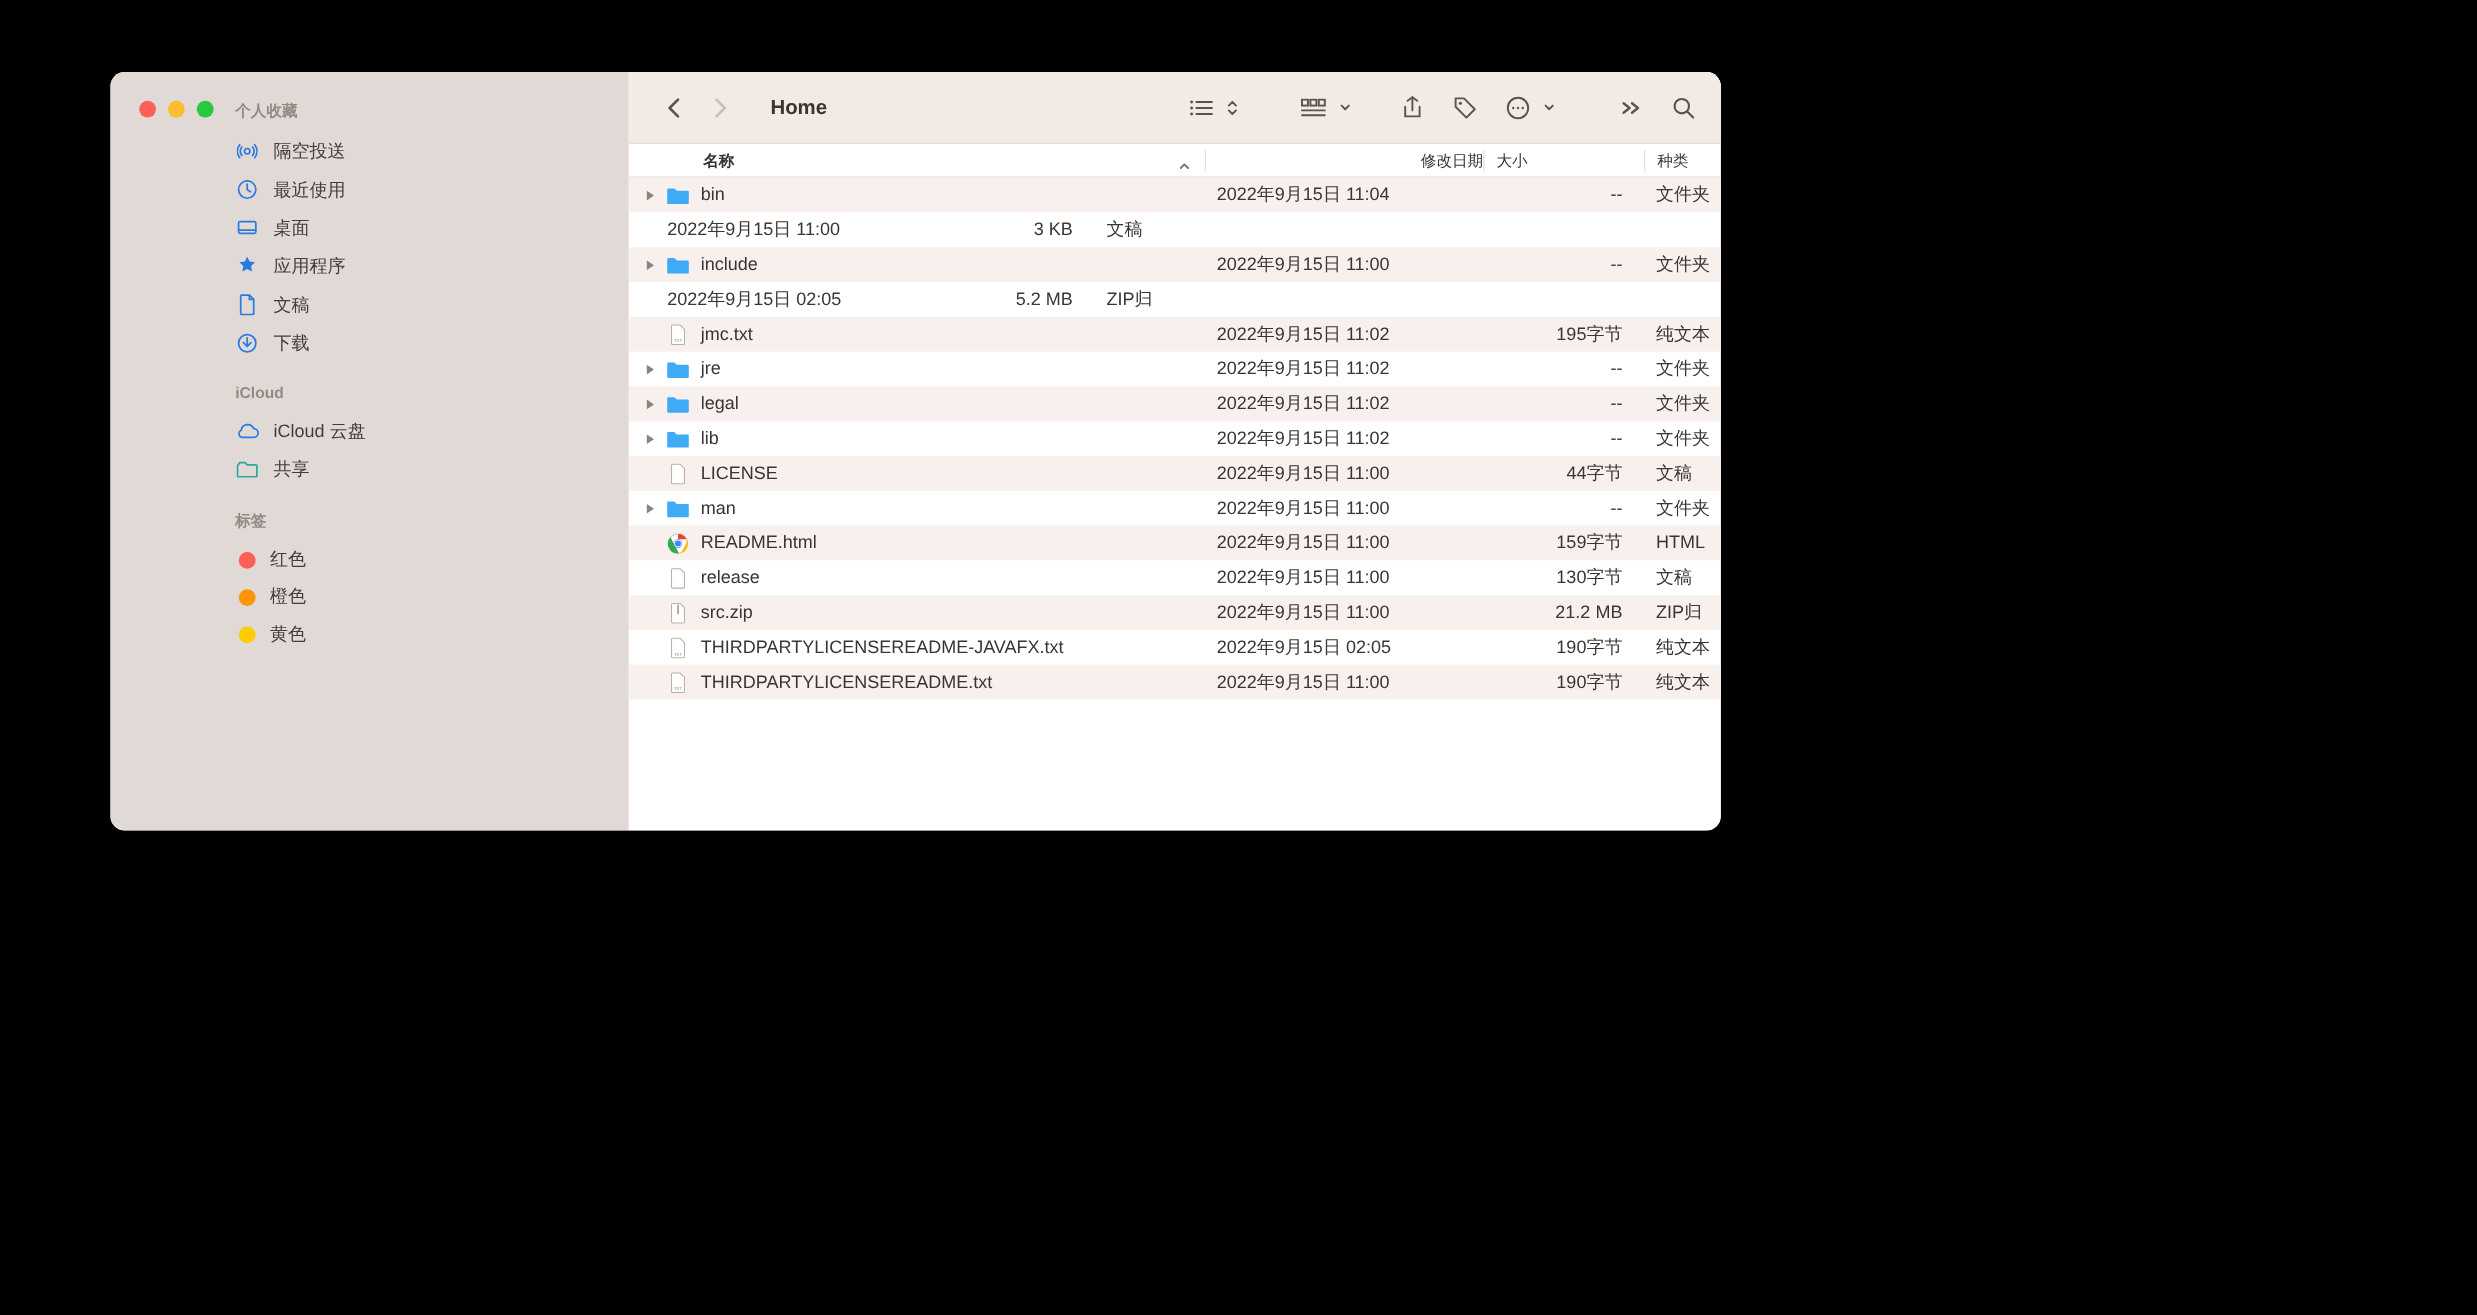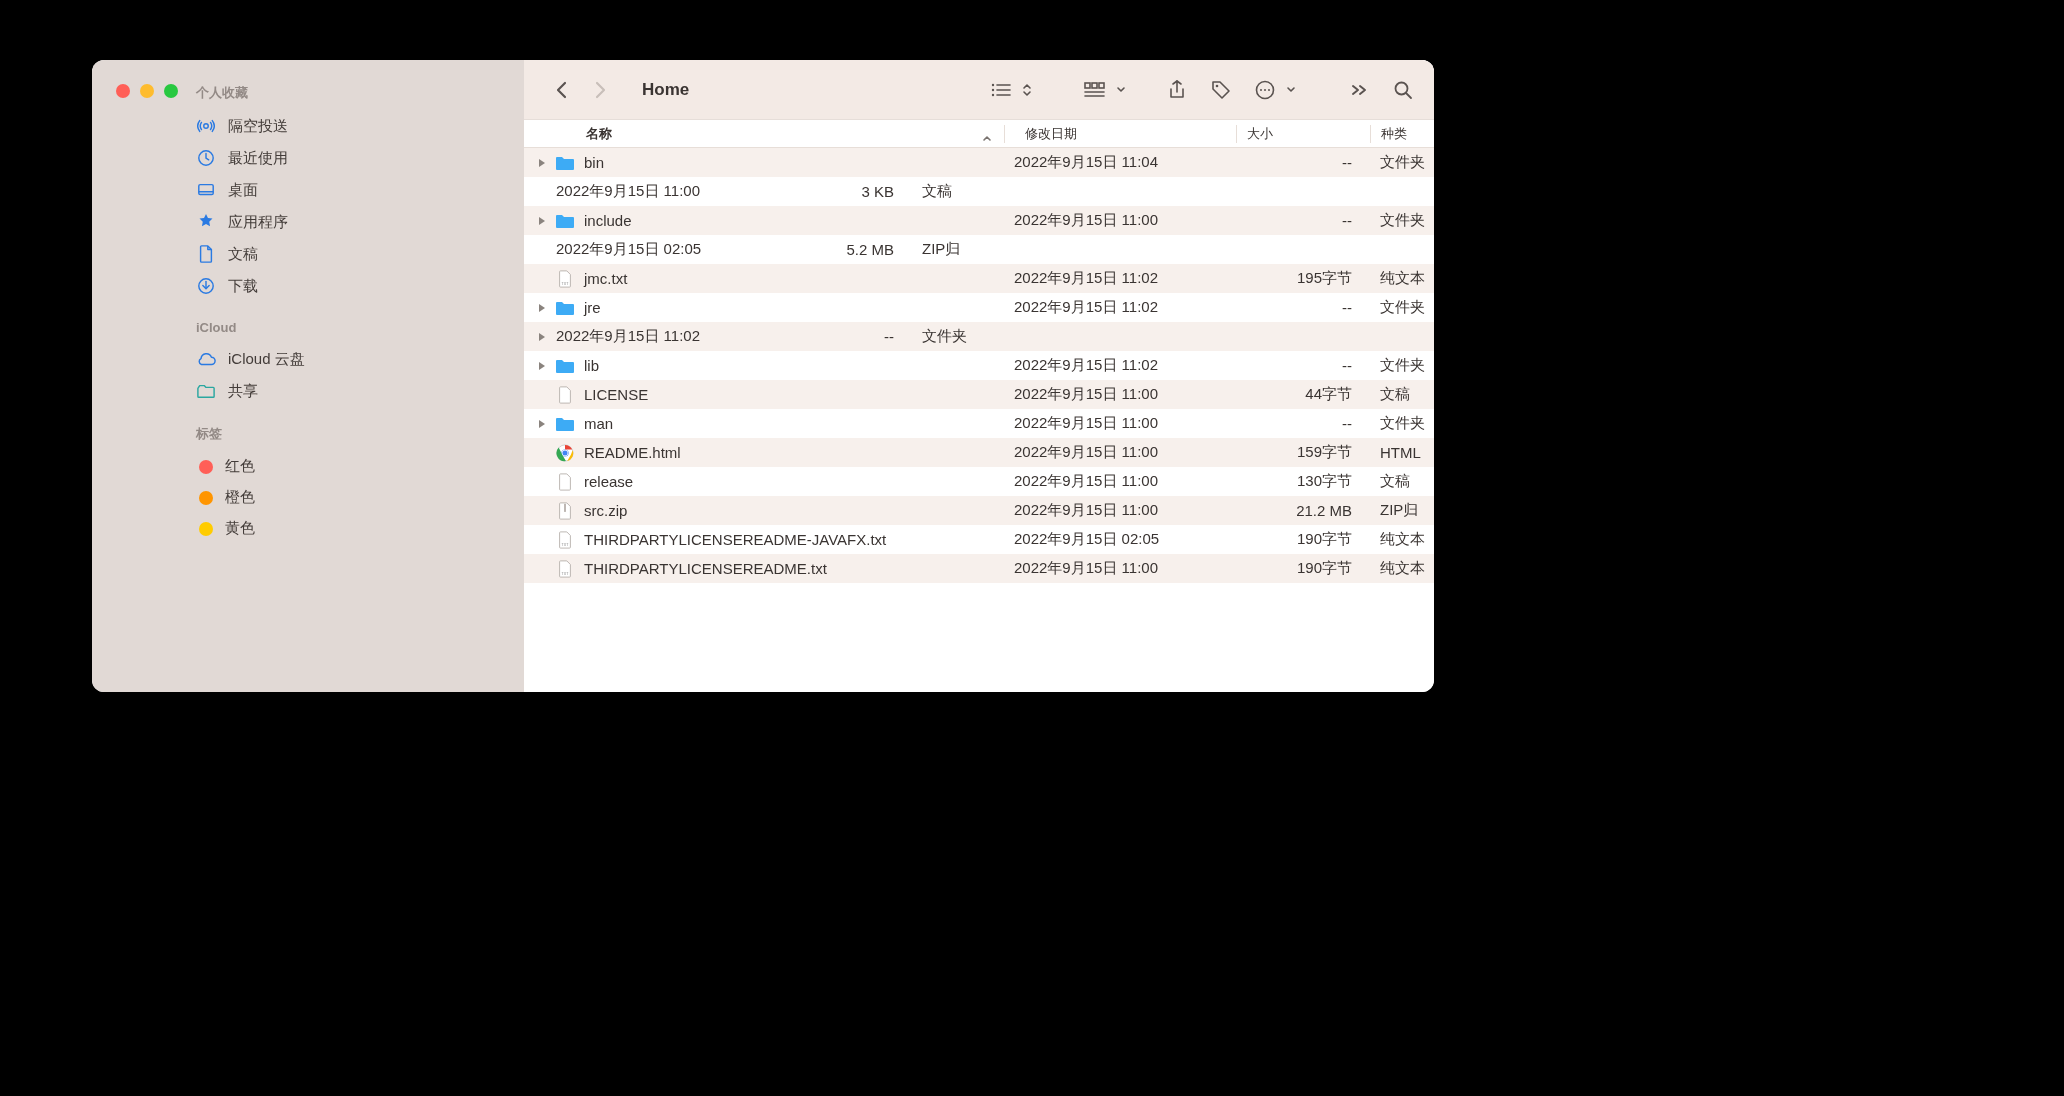--- a/index.html
+++ b/index.html
@@ -22,21 +22,21 @@
 .toolbar { height: 60px; background: #f3eae5; display: flex; align-items: center; padding: 0 14px 0 24px; gap: 10px; border-bottom: 1px solid rgba(0,0,0,.05); }
 .nav-btn { width: 28px; height: 32px; display: flex; align-items: center; justify-content: center; color: #5a5350; cursor: default; }
 .nav-btn.disabled { color: #c8bfb9; }
 .title { font-size: 17px; font-weight: 600; color: #3a3432; margin-left: 18px; }
 .spacer { flex: 1; }
 .tb-icon { width: 34px; height: 32px; display: flex; align-items: center; justify-content: center; color: #5a5350; cursor: default; }
 .tb-group { display: flex; align-items: center; gap: 2px; }
 .tb-gap { width: 24px; }
 .columns-header { display: flex; height: 28px; align-items: center; font-size: 13px; color: #3a3432; border-bottom: 1px solid #e7ded8; padding-left: 62px; }
 .col-name { flex: 1; font-weight: 600; display: flex; align-items: flex-end; justify-content: space-between; padding-right: 12px; }
-.col-date { width: 232px; padding-left: 20px; border-left: 1px solid #e7ded8; }
+.col-date { width: 232px; padding-left: 6px; border-left: 1px solid #e7ded8; text-align: right; }
 .col-size { width: 134px; padding-left: 10px; border-left: 1px solid #e7ded8; }
 .col-kind { width: 64px; padding-left: 10px; border-left: 1px solid #e7ded8; }
 .rows { flex: 1; overflow: hidden; }
 .row { display: flex; height: 29px; align-items: center; font-size: 15px; color: #3a3432; }
 .row:nth-child(odd) { background: #f7f0ec; }
 .row .disclosure { width: 22px; text-align: center; color: #7a736f; font-size: 11px; padding-left: 14px; }
 .row .file-icon { width: 22px; height: 22px; margin-right: 8px; display: flex; align-items: center; justify-content: center; flex-shrink: 0; }
 .row .name-cell { flex: 1; display: flex; align-items: center; padding-left: 8px; overflow: hidden; white-space: nowrap; }
 .row .date-cell { width: 232px; padding-left: 10px; color: #3a3432; white-space: nowrap; overflow: hidden; }
 .row .size-cell { width: 134px; padding-right: 18px; text-align: right; white-space: nowrap; }
@@ -342,20 +342,28 @@
           <div class="date-cell">2022年9月15日 11:02</div>
           <div class="size-cell">--</div>
           <div class="kind-cell">文件夹</div>
         </div>
         <div class="row">
           <div class="disclosure">
             <svg width="8" height="10" viewBox="0 0 8 10">
               <path d="M1 1 L7 5 L1 9 z" fill="#8a837e"></path>
             </svg>
           </div>
+          <div class="name-cell">
+            <div class="file-icon">
+              <svg width="20" height="16" viewBox="0 0 20 16">
+                <path class="folder-svg" d="M1 3 a1 1 0 0 1 1-1 h5 l2 2 h9 a1 1 0 0 1 1 1 v9 a1 1 0 0 1-1 1 H2 a1 1 0 0 1-1-1 z"></path>
+              </svg>
+            </div>
+            <span>legal</span>
+          </div>
           <div class="date-cell">2022年9月15日 11:02</div>
           <div class="size-cell">--</div>
           <div class="kind-cell">文件夹</div>
         </div>
         <div class="row">
           <div class="disclosure">
             <svg width="8" height="10" viewBox="0 0 8 10">
               <path d="M1 1 L7 5 L1 9 z" fill="#8a837e"></path>
             </svg>
           </div>

